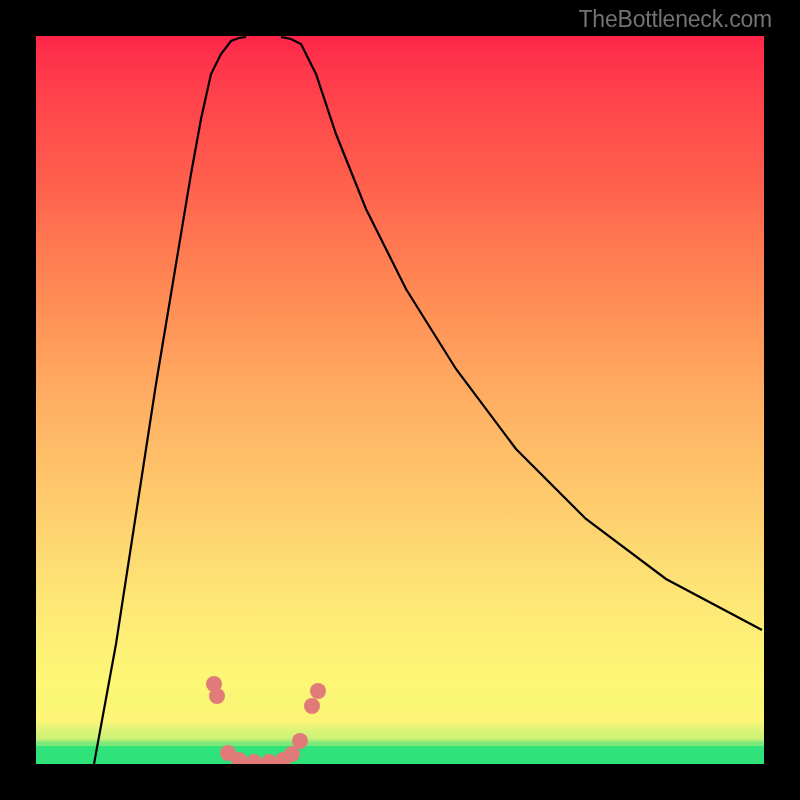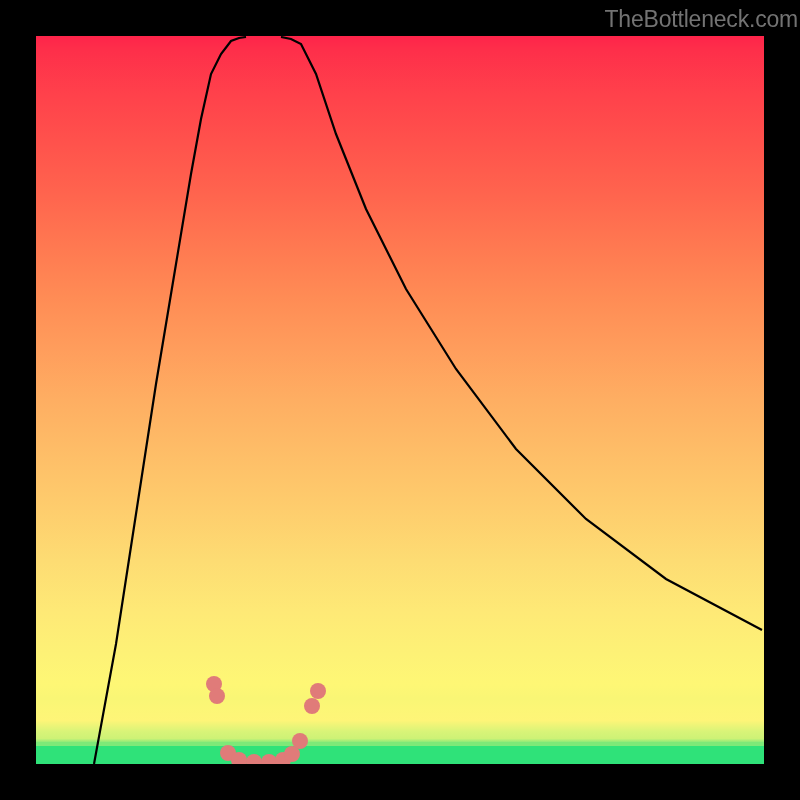--- a/index.html
+++ b/index.html
@@ -49,21 +49,21 @@
       #ff534c 85%,
       #ff414b 92%,
       #fe2f4a 98%,
       #fe244a 100%
     );
     overflow: hidden;
   }
   #watermark {
     position: absolute;
     top: 6px;
-    right: 2px;
+    right: 28px;
     color: #737373;
     font-size: 23px;
     letter-spacing: -0.2px;
     font-weight: 400;
   }
   svg.overlay {
     position: absolute;
     left: 0;
     top: 0;
     width: 728px;

